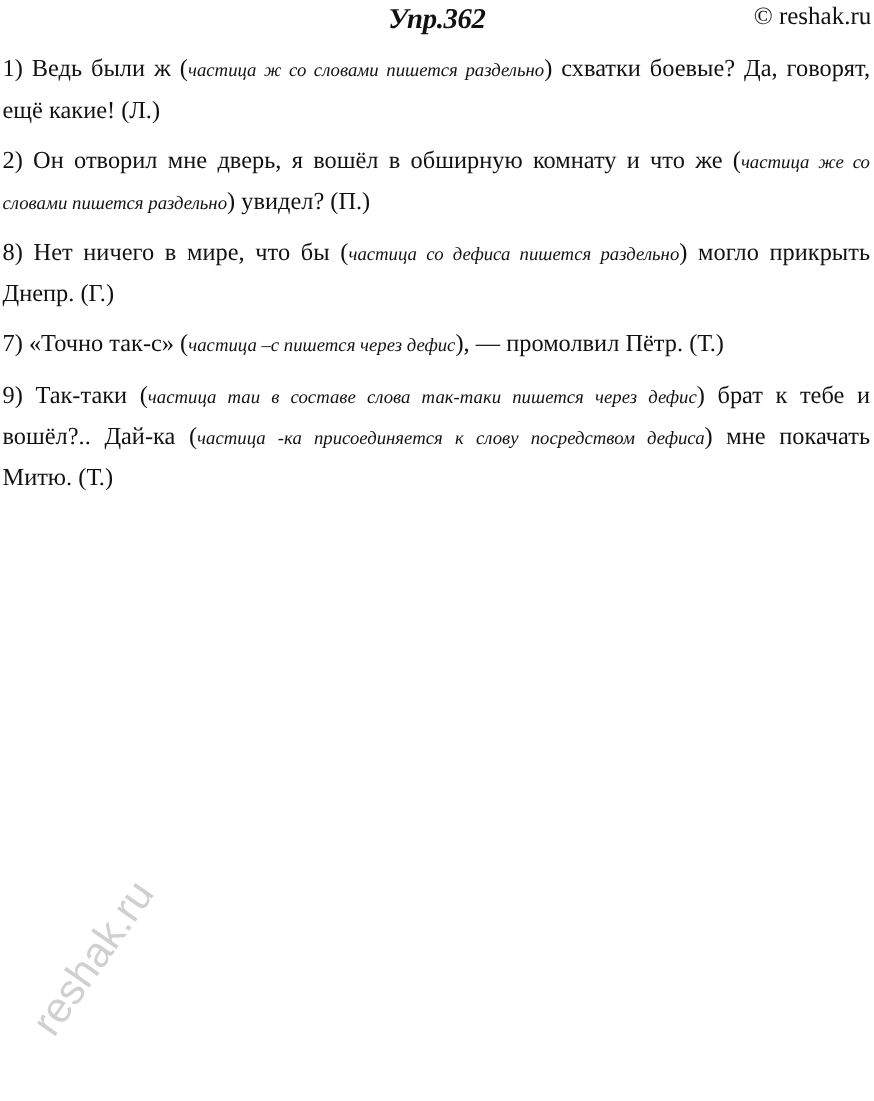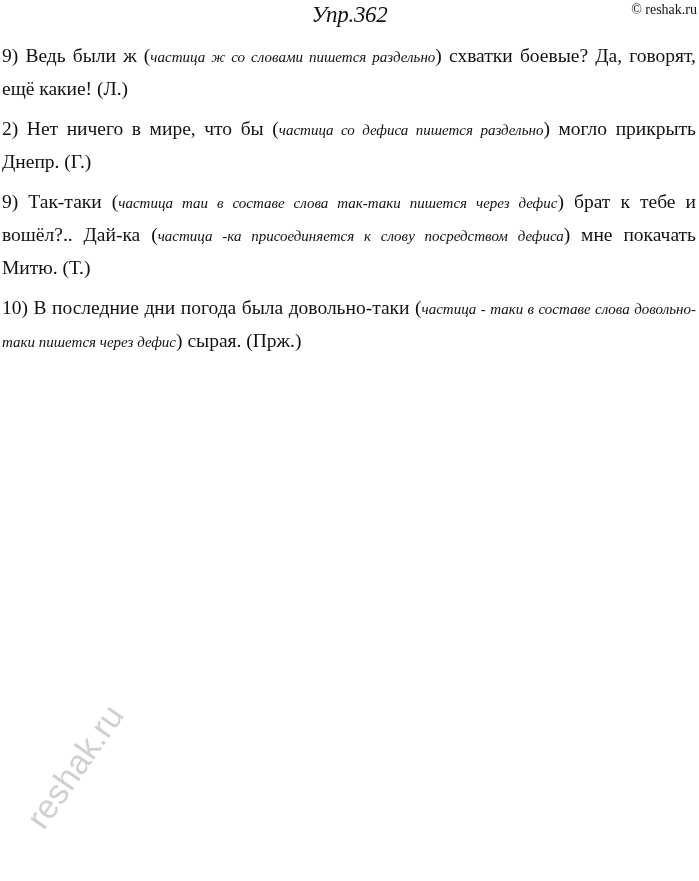--- a/index.html
+++ b/index.html
@@ -5,26 +5,26 @@
     html, body { margin: 0; padding: 0; background: #ffffff; }
     body {
       width: 699px; height: 881px; overflow: hidden;
       font-family: "Liberation Serif", "DejaVu Serif", serif;
       color: #111111;
       position: relative;
     }
     .header { position: relative; height: 40px; }
     .title {
       position: absolute; left: 0; right: 0; top: 2px;
-      text-align: center; font-weight: normal; font-style: italic;
+      text-align: center; font-weight: bold; font-style: italic;
       font-size: 23px; letter-spacing: -0.3px;
     }
     .copyright {
       position: absolute; right: 2px; top: 2px;
-      font-size: 14px;
+      font-size: 20px;
     }
     .content { padding: 0 3px 0 2px; }
     .para {
       font-size: 19.5px; line-height: 32px;
       text-align: justify; margin: 0 0 8px 0;
       text-align-last: left;
     }
     .note { font-style: italic; font-size: 15px; margin-top: 44px; }
     .watermark {
       position: absolute; left: 40px; top: 745px;
@@ -37,29 +37,30 @@
   </style>
 </head>
 <body>
 
 <div class="header">
   <div class="title">Упр.362</div>
   <div class="copyright">© reshak.ru</div>
 </div>
 
 <div class="content">
-  <p class="para"><span>9) Ведь были ж (</span><span class="note">частица ж со словами пишется раздельно</span><span>) схватки боевые? Да, говорят, ещё какие! (Л.)</span></p>
+  <p class="para"><span>1) Ведь были ж (</span><span class="note">частица ж со словами пишется раздельно</span><span>) схватки боевые? Да, говорят, ещё какие! (Л.)</span></p>
+
+  <p class="para"><span>2) Он отворил мне дверь, я вошёл в обширную комнату и что же (</span><span class="note">частица же со словами пишется раздельно</span><span>) увидел? (П.)</span></p>
 
 
 
 
+  <p class="para"><span>8) Нет ничего в мире, что бы (</span><span class="note">частица со дефиса пишется раздельно</span><span>) могло прикрыть Днепр. (Г.)</span></p>
 
-  <p class="para"><span>2) Нет ничего в мире, что бы (</span><span class="note">частица со дефиса пишется раздельно</span><span>) могло прикрыть Днепр. (Г.)</span></p>
-
+  <p class="para"><span>7) «Точно так-с» (</span><span class="note">частица –с пишется через дефис</span><span>), — промолвил Пётр. (Т.)</span></p>
 
 
   <p class="para"><span>9) Так-таки (</span><span class="note">частица таи в составе слова так-таки пишется через дефис</span><span>) брат к тебе и вошёл?.. Дай-ка (</span><span class="note">частица -ка присоединяется к слову посредством дефиса</span><span>) мне покачать Митю. (Т.)</span></p>
 
-  <p class="para"><span>10) В последние дни погода была довольно-таки (</span><span class="note">частица - таки в составе слова довольно-таки пишется через дефис</span><span>) сырая. (Прж.)</span></p>
 
 </div>
 
 <div class="watermark">reshak.ru</div>
 
 </body></html>

